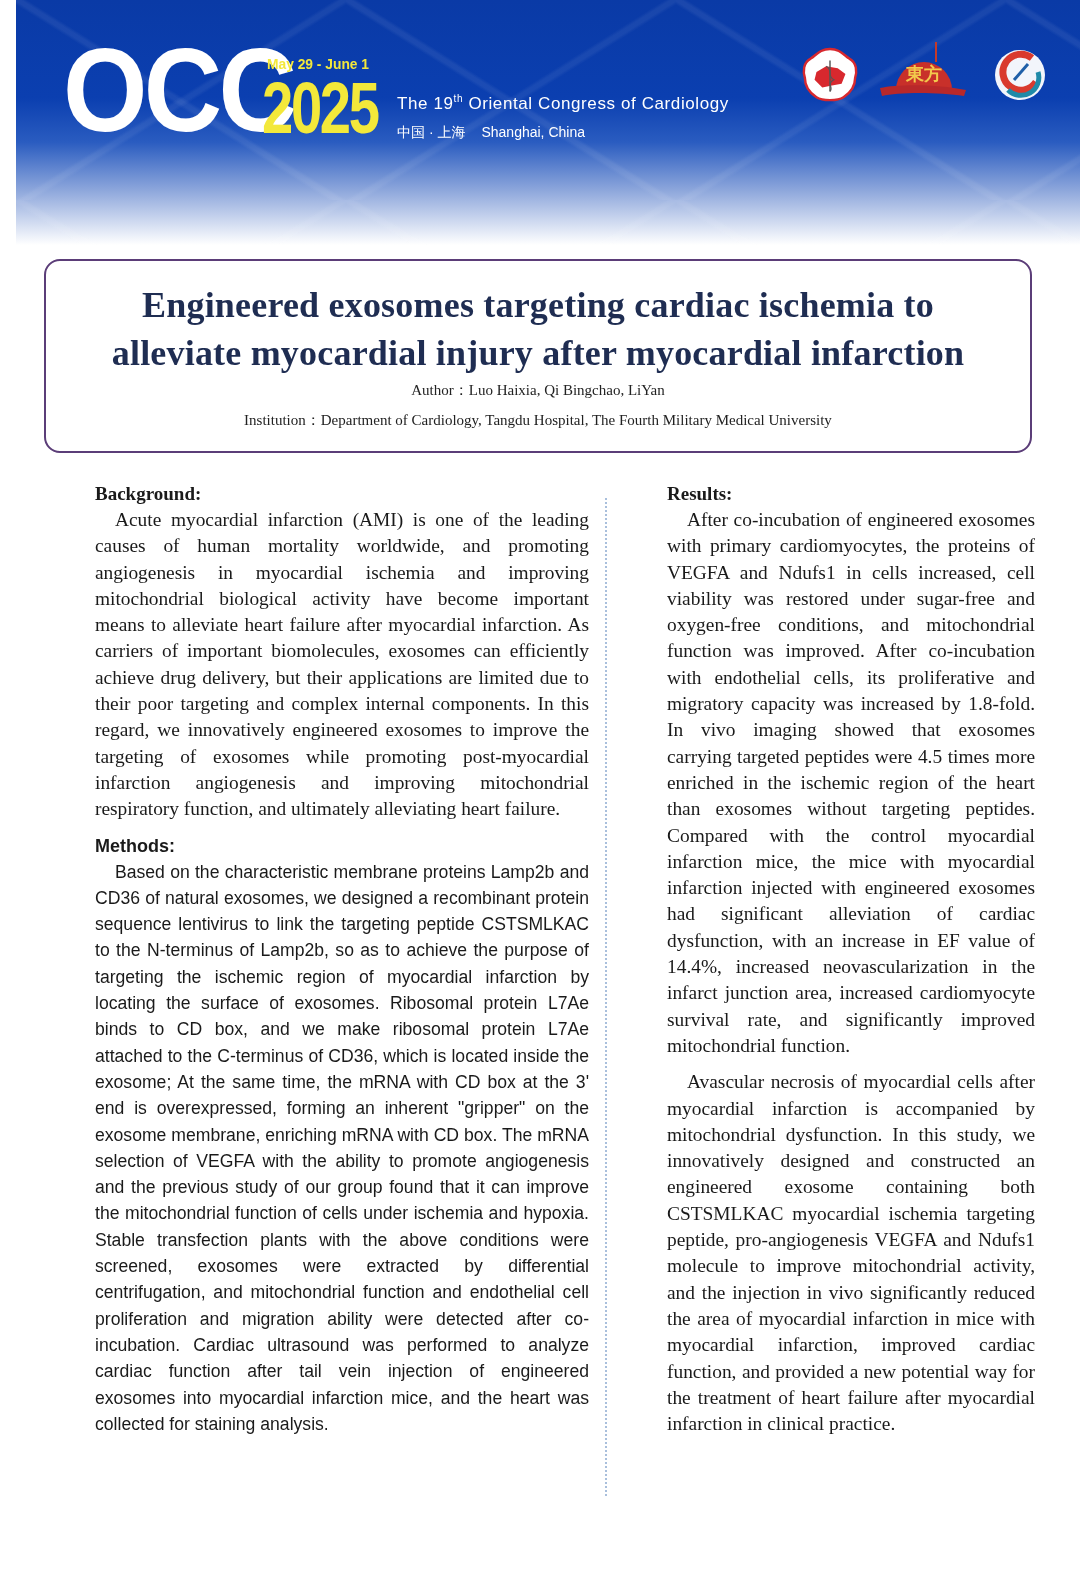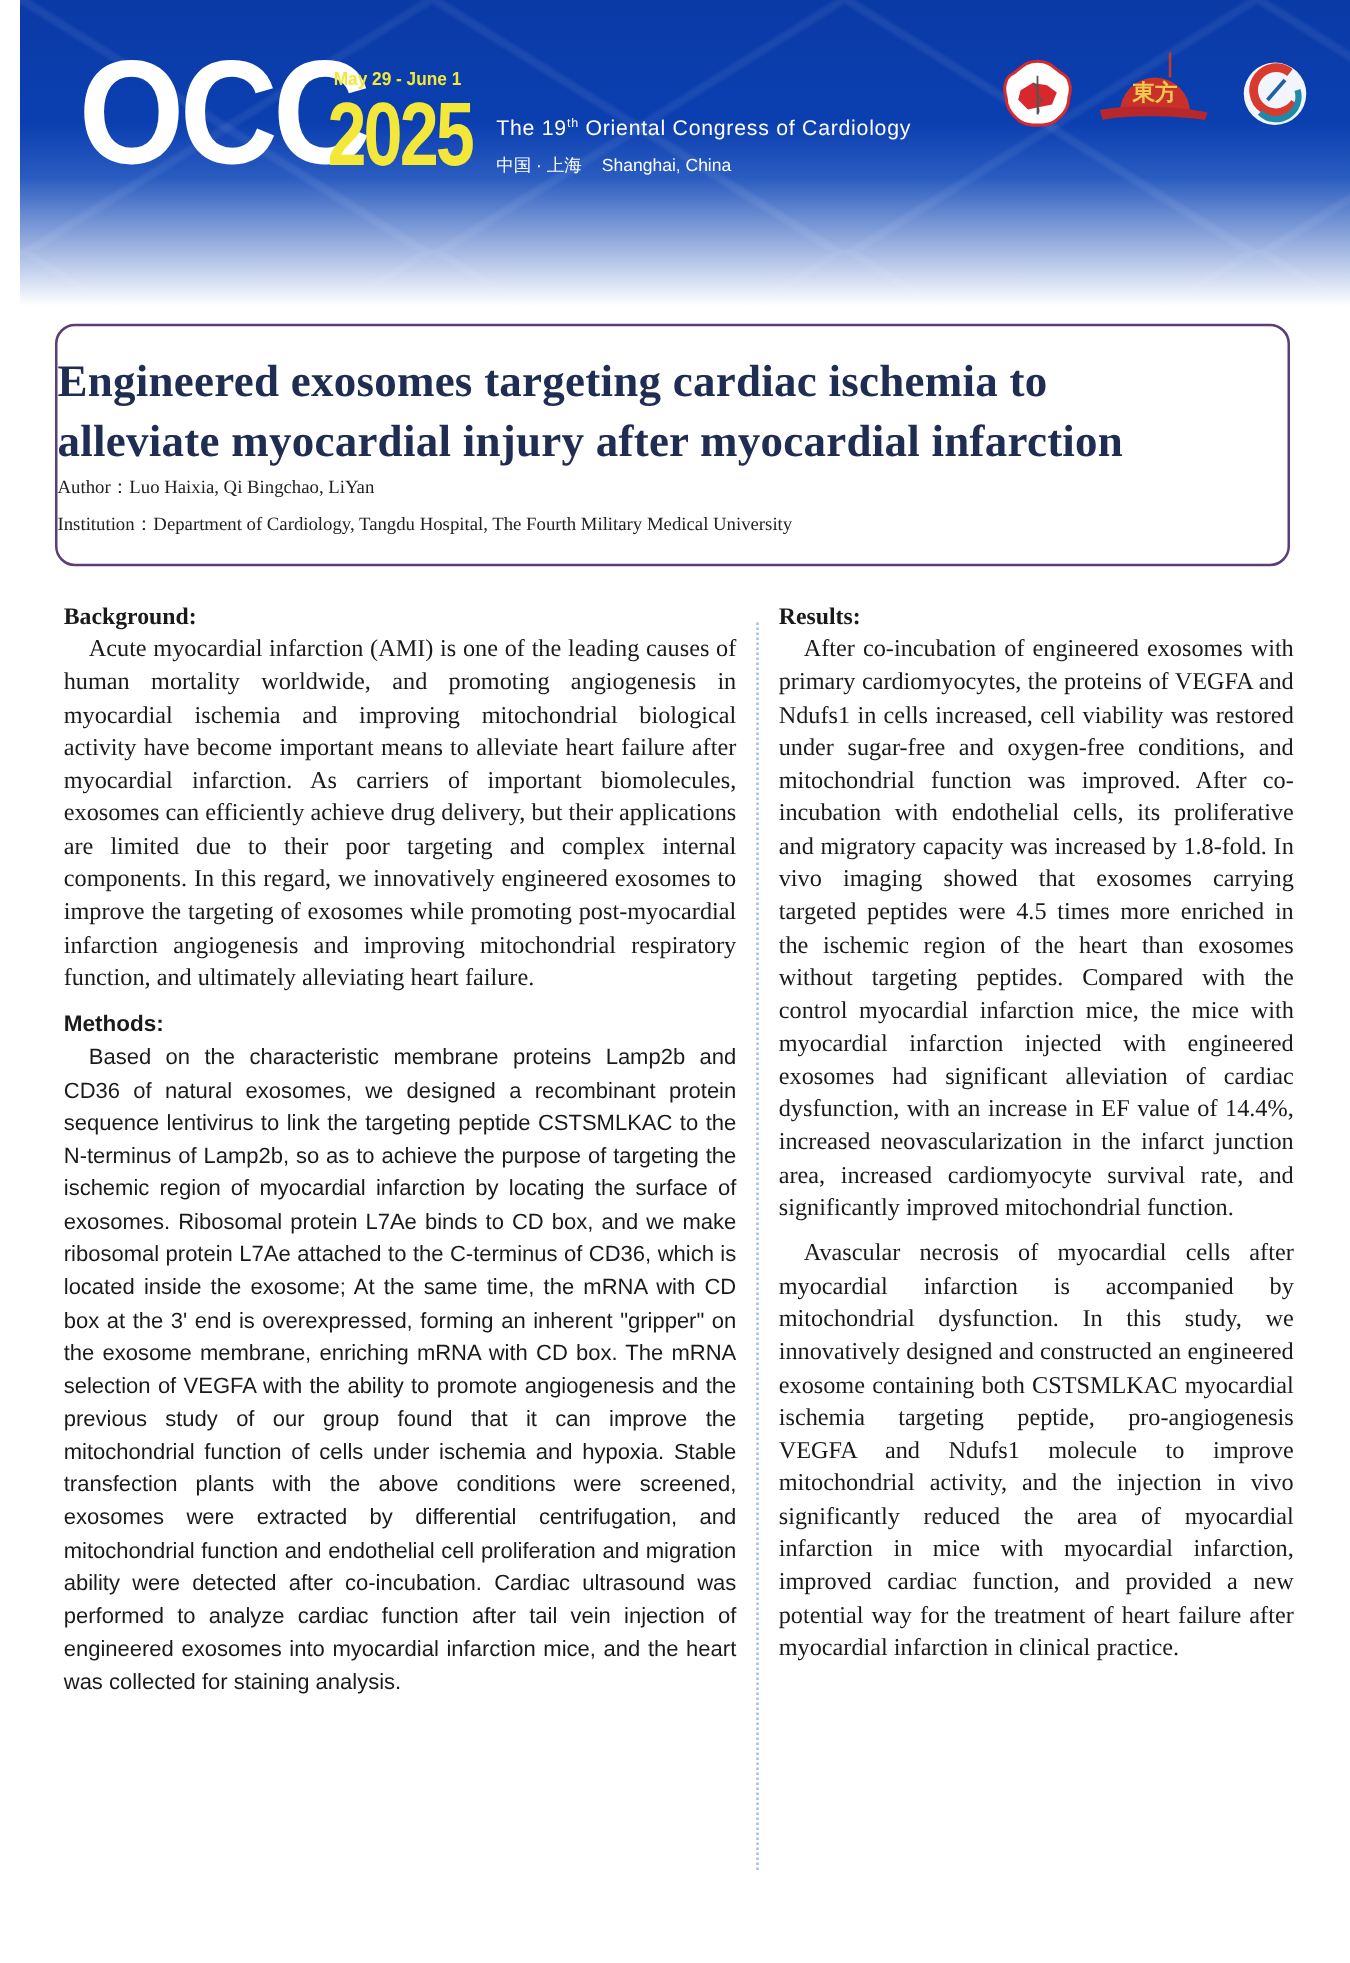--- a/index.html
+++ b/index.html
@@ -59,21 +59,21 @@
   .location .gap { display: inline-block; width: 16px; }
   .logo { position: absolute; }
   .logo1 { left: 785px; top: 47px; width: 58px; height: 56px; }
   .logo2 { left: 862px; top: 40px; width: 90px; height: 62px; }
   .logo3 { left: 976px; top: 46px; width: 56px; height: 58px; }
 
   
   .title-box {
     position: absolute; left: 44px; top: 259px; width: 984px; height: 190px;
     border: 2.5px solid #5b3d78; border-radius: 16px; background: #fff;
-    text-align: left;
+    text-align: center;
   }
   .paper-title {
     margin: 20px 0 0 0;
     font-family: "Liberation Serif", serif; font-weight: bold;
     font-size: 36px; line-height: 48px; color: #1f2d52;
     letter-spacing: 0.2px;
   }
   .author, .institution {
     font-family: "Liberation Serif", serif; font-size: 15px; line-height: 30px; color: #222;
   }
@@ -92,21 +92,21 @@
   }
   .sec-head {
     font-weight: bold; font-size: 19px; line-height: 26px; margin: 0;
   }
   .sec-body {
     font-size: 19.4px; line-height: 26.3px; text-align: justify;
     text-indent: 20px; margin: 0;
   }
   .sans .sec-head { font-family: "Liberation Sans", sans-serif; font-size: 18px; }
   .sans .sec-body { font-family: "Liberation Sans", sans-serif; font-size: 17.6px; line-height: 26.3px; }
-  .section { margin-bottom: 10px; }
+  .section { margin-bottom: 10px; margin-left: 44px; }
 </style>
 </head>
 <body>
 
 <div class="banner">
   <div class="pattern"></div>
   <div class="occ">OCC</div>
   <div class="dates">May 29 - June 1</div>
   <div class="year">2025</div>
   <div class="en-title"><span>The 19</span><sup>th</sup><span> Oriental Congress of Cardiology</span></div>

